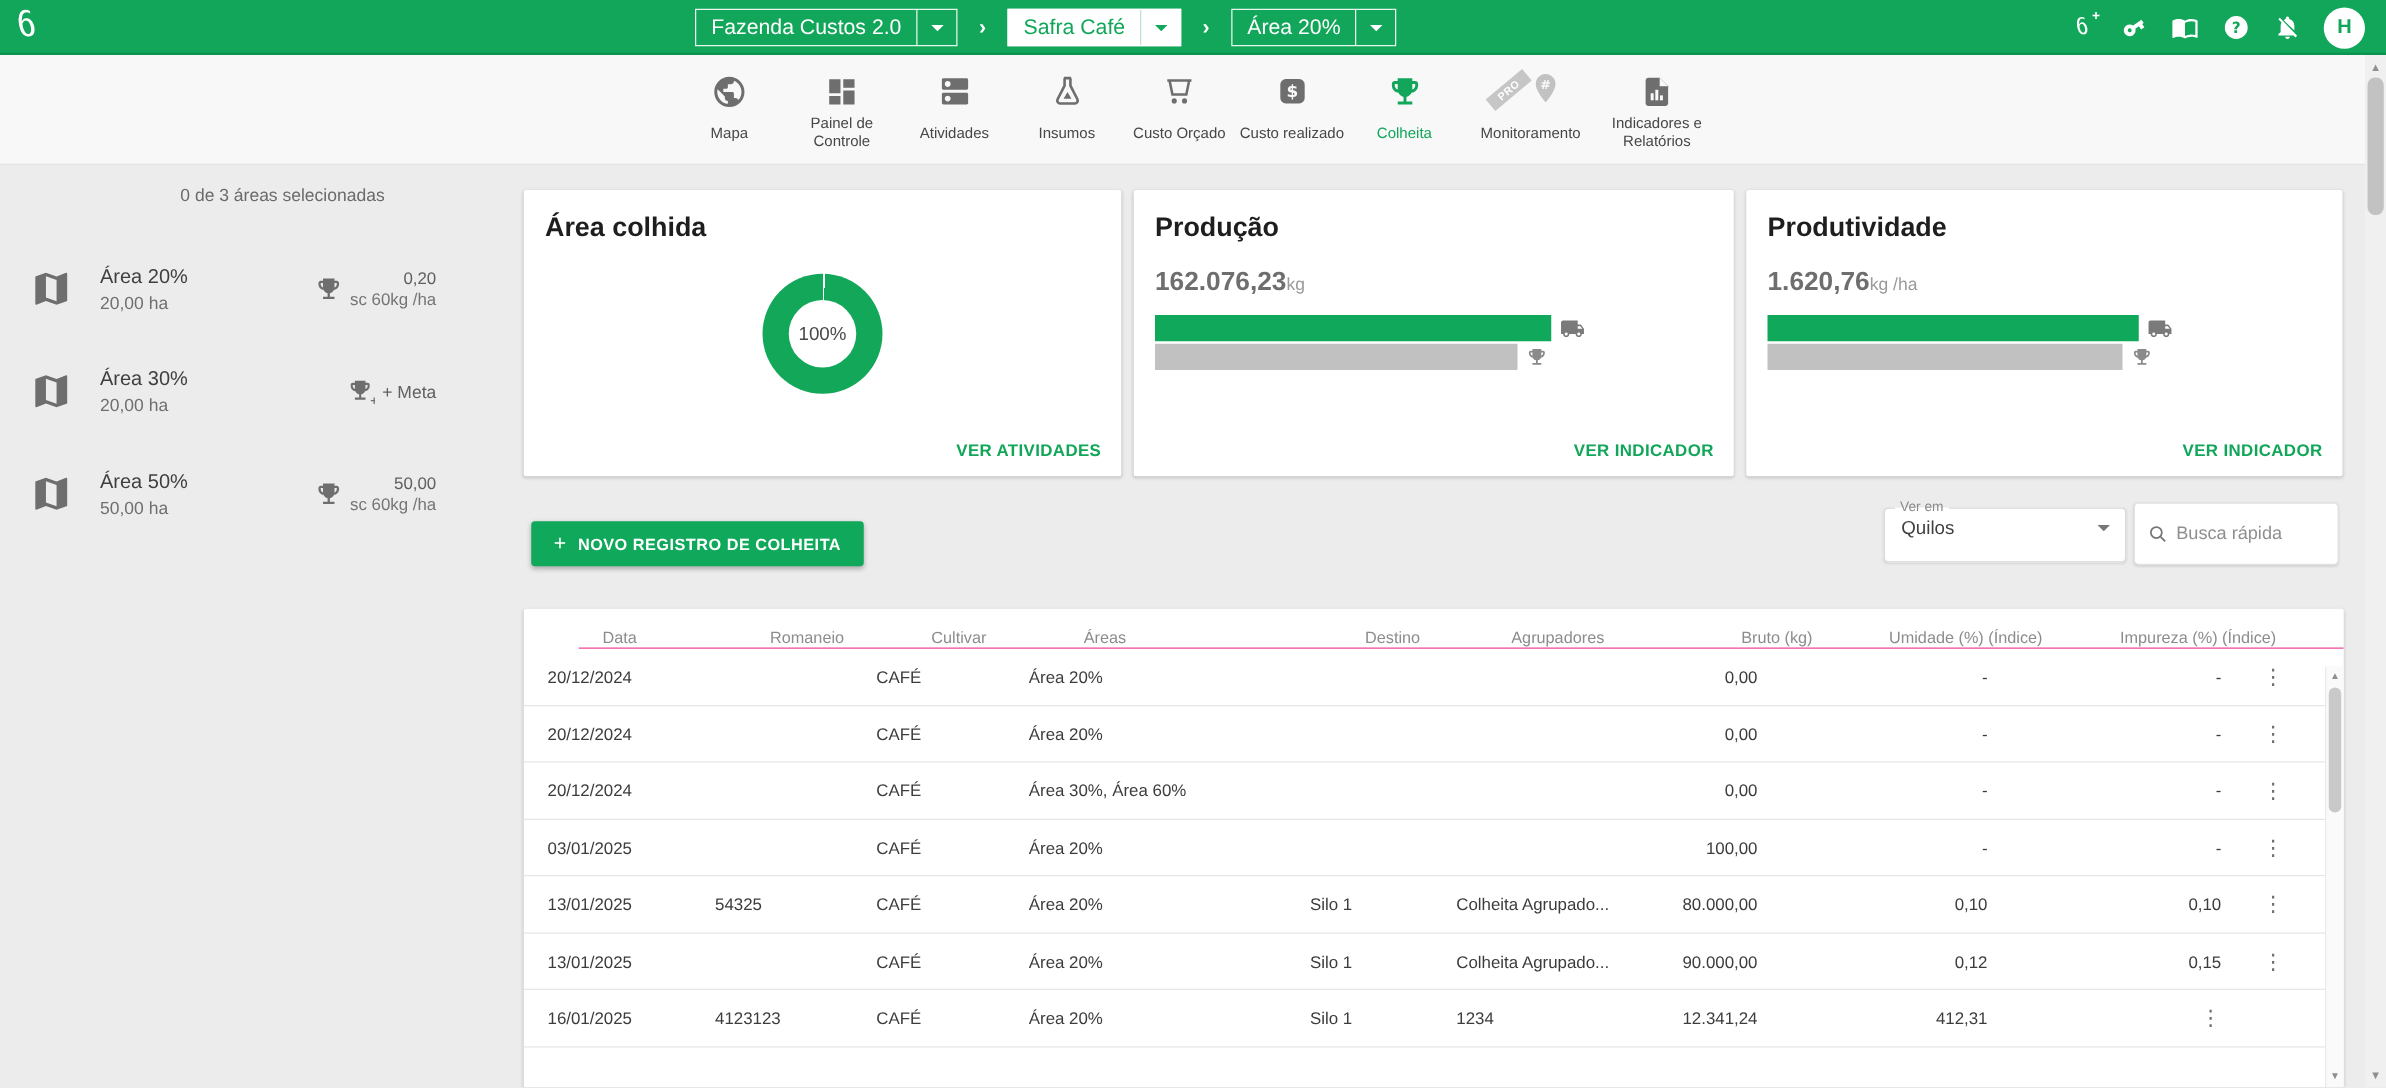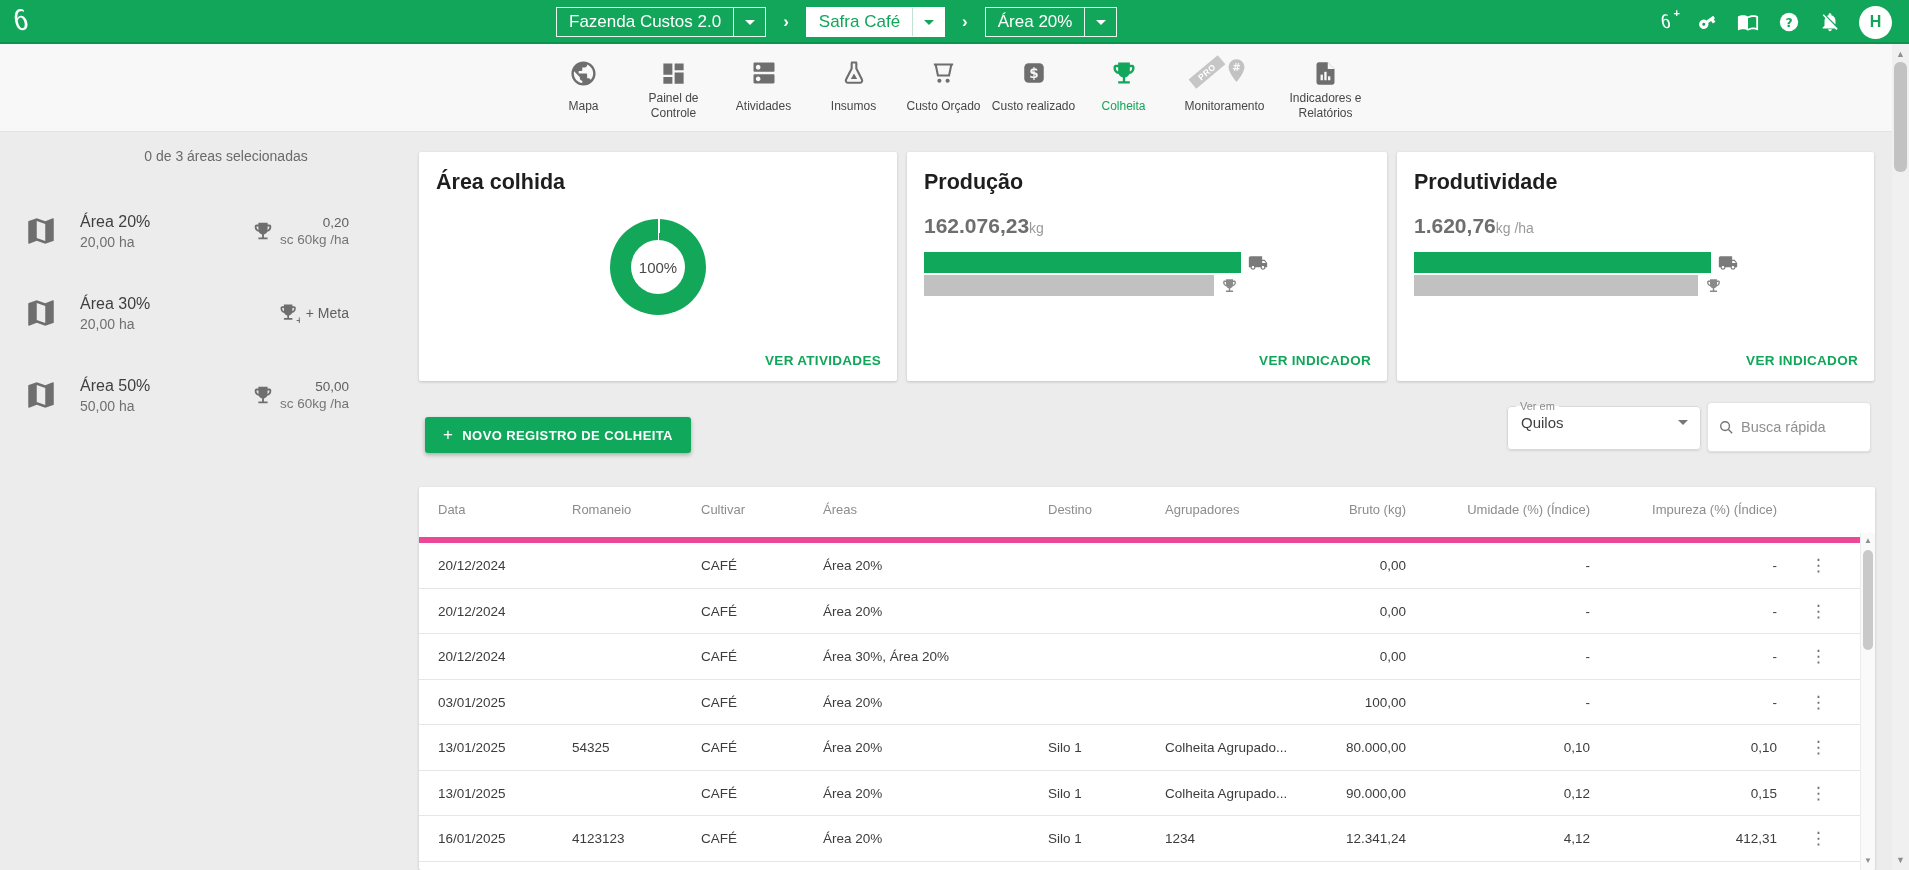--- a/index.html
+++ b/index.html
@@ -108,21 +108,21 @@
     display:flex;align-items:center;padding:0 10px;gap:6px;}
   .search input{border:none;outline:none;width:110px;font-size:14.5px;color:#3f3f3f;
     font-family:inherit;background:transparent;}
   .search input::placeholder{color:#8f8f8f;}
 
   
   .table{position:absolute;left:0;top:355px;width:1456px;height:383px;background:#fff;
     border-radius:2px;box-shadow:0 1px 3px rgba(0,0,0,.18);overflow:hidden;}
   .thead,.tr{display:grid;grid-template-columns:134px 129px 122px 225px 117px 130px 111px 184px 187px 1fr;
     padding-left:19px;padding-right:15px;}
-  .thead{height:56px;border-bottom:6px solid #ec4899;}
+  .thead{height:32px;border-bottom:1px solid #ec4899;margin-left:44px;}
   .th{font-size:13px;color:#8c8c8c;line-height:46px;white-space:nowrap;overflow:hidden;}
   .tr{height:45.5px;border-bottom:1px solid var(--line);}
   .td{font-size:13.5px;color:#3c3c3c;line-height:45px;white-space:nowrap;overflow:hidden;}
   .thead > :nth-child(7),.thead > :nth-child(8),.thead > :nth-child(9),
   .tr > :nth-child(7),.tr > :nth-child(8),.tr > :nth-child(9){text-align:right;}
   .kebab-cell{text-align:center;}
   .kebab{background:none;border:none;cursor:pointer;font-size:17px;color:#6f6f6f;line-height:45px;}
   .kebab::before{content:"⋮";}
 
   
@@ -490,21 +490,21 @@
             <div class="td">0,00</div>
             <div class="td">-</div>
             <div class="td">-</div>
             <div class="td kebab-cell"><button class="kebab"></button></div>
           </div>
 
           <div class="tr">
             <div class="td">20/12/2024</div>
             <div class="td"></div>
             <div class="td">CAFÉ</div>
-            <div class="td">Área 30%, Área 20%</div>
+            <div class="td">Área 30%, Área 60%</div>
             <div class="td"></div>
             <div class="td"></div>
             <div class="td">0,00</div>
             <div class="td">-</div>
             <div class="td">-</div>
             <div class="td kebab-cell"><button class="kebab"></button></div>
           </div>
 
           <div class="tr">
             <div class="td">03/01/2025</div>
@@ -546,21 +546,20 @@
           </div>
 
           <div class="tr">
             <div class="td">16/01/2025</div>
             <div class="td">4123123</div>
             <div class="td">CAFÉ</div>
             <div class="td">Área 20%</div>
             <div class="td">Silo 1</div>
             <div class="td">1234</div>
             <div class="td">12.341,24</div>
-            <div class="td">4,12</div>
             <div class="td">412,31</div>
             <div class="td kebab-cell"><button class="kebab"></button></div>
           </div>
 
       </div>
       <div class="tscroll">
         <span class="up"></span>
         <span class="thumb"></span>
         <span class="down"></span>
       </div>

